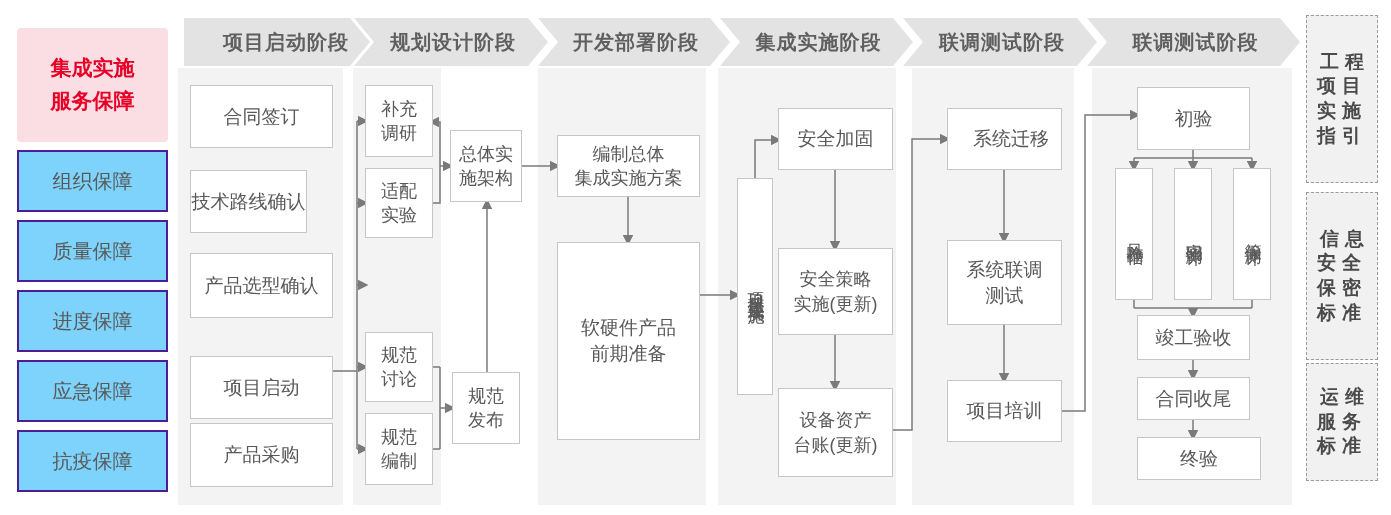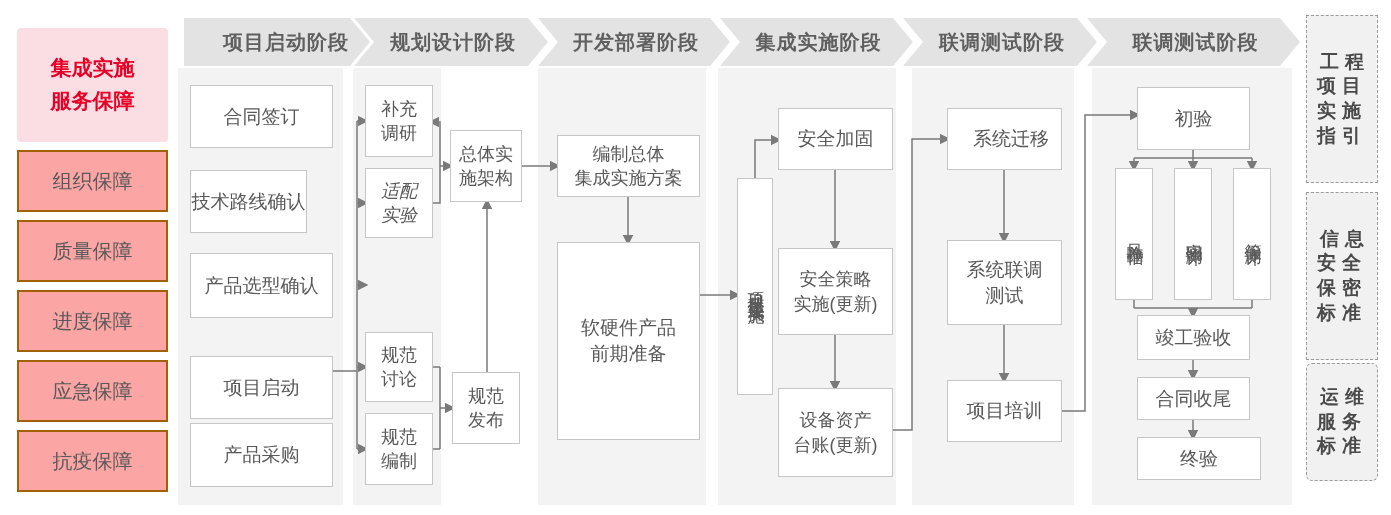--- a/index.html
+++ b/index.html
@@ -23,21 +23,21 @@
           box-sizing:border-box; }
   .small { font-size:18px; }
   .vbox  { writing-mode:vertical-rl; text-orientation:upright; letter-spacing:2px; font-size:17px; }
 
   
   .pink-title { position:absolute; left:17px; top:28px; width:151px; height:114px;
                 background:#fbdee3; border-radius:4px;
                 display:flex; align-items:center; justify-content:center; text-align:center;
                 color:#e60027; font-weight:bold; font-size:21px; line-height:1.55; white-space:pre-line; }
   .red-box { position:absolute; left:17px; width:151px; height:62px;
-             background:#fca5a5; border:2px solid #a16207;
+             background:#7dd3fc; border:2px solid #4c1d95;
              display:flex; align-items:center; justify-content:center;
              color:#595959; font-size:20px; box-sizing:border-box; }
 
   
   .std { position:absolute; left:1306px; width:72px; background:#f1f1f1;
          border:1px dashed #9a9a9a; box-sizing:border-box;
          display:flex; align-items:center; justify-content:center; text-align:center;
          color:#4a4a4a; font-size:19px; font-weight:bold; line-height:1.3;
          white-space:pre-line; letter-spacing:6px; text-indent:6px; }
 
@@ -124,21 +124,21 @@
   <div class="red-box" style="top:430px;">抗疫保障</div>
 
   <div class="node" style="left:190px;top:85px;width:143px;height:63px;">合同签订</div>
   <div class="node" style="left:190px;top:170px;width:117px;height:63px;">技术路线确认</div>
   <div class="node" style="left:190px;top:253px;width:143px;height:65px;">产品选型确认</div>
   <div class="node" style="left:190px;top:356px;width:143px;height:63px;">项目启动</div>
   <div class="node" style="left:190px;top:423px;width:143px;height:64px;">产品采购</div>
 
   <div class="node small" style="left:365px;top:85px;width:68px;height:72px;">补充
 调研</div>
-  <div class="node small" style="left:365px;top:168px;width:68px;height:70px;font-style:italic;">适配
+  <div class="node small" style="left:365px;top:168px;width:68px;height:70px;">适配
 实验</div>
   <div class="node small" style="left:365px;top:332px;width:68px;height:70px;">规范
 讨论</div>
   <div class="node small" style="left:365px;top:413px;width:68px;height:72px;">规范
 编制</div>
   <div class="node small" style="left:450px;top:130px;width:72px;height:72px;">总体实
 施架构</div>
   <div class="node small" style="left:452px;top:372px;width:68px;height:72px;">规范
 发布</div>
 
@@ -168,17 +168,17 @@
   <div class="node" style="left:1137px;top:437px;width:124px;height:43px;">终验</div>
 
   <div class="std" style="top:15px;height:168px;">工程
 项目
 实施
 指引</div>
   <div class="std" style="top:192px;height:168px;">信息
 安全
 保密
 标准</div>
-  <div class="std" style="top:363px;height:118px;border-radius:6px;">运维
+  <div class="std" style="top:363px;height:118px;">运维
 服务
 标准</div>
 
 </div>
 
 </body></html>

